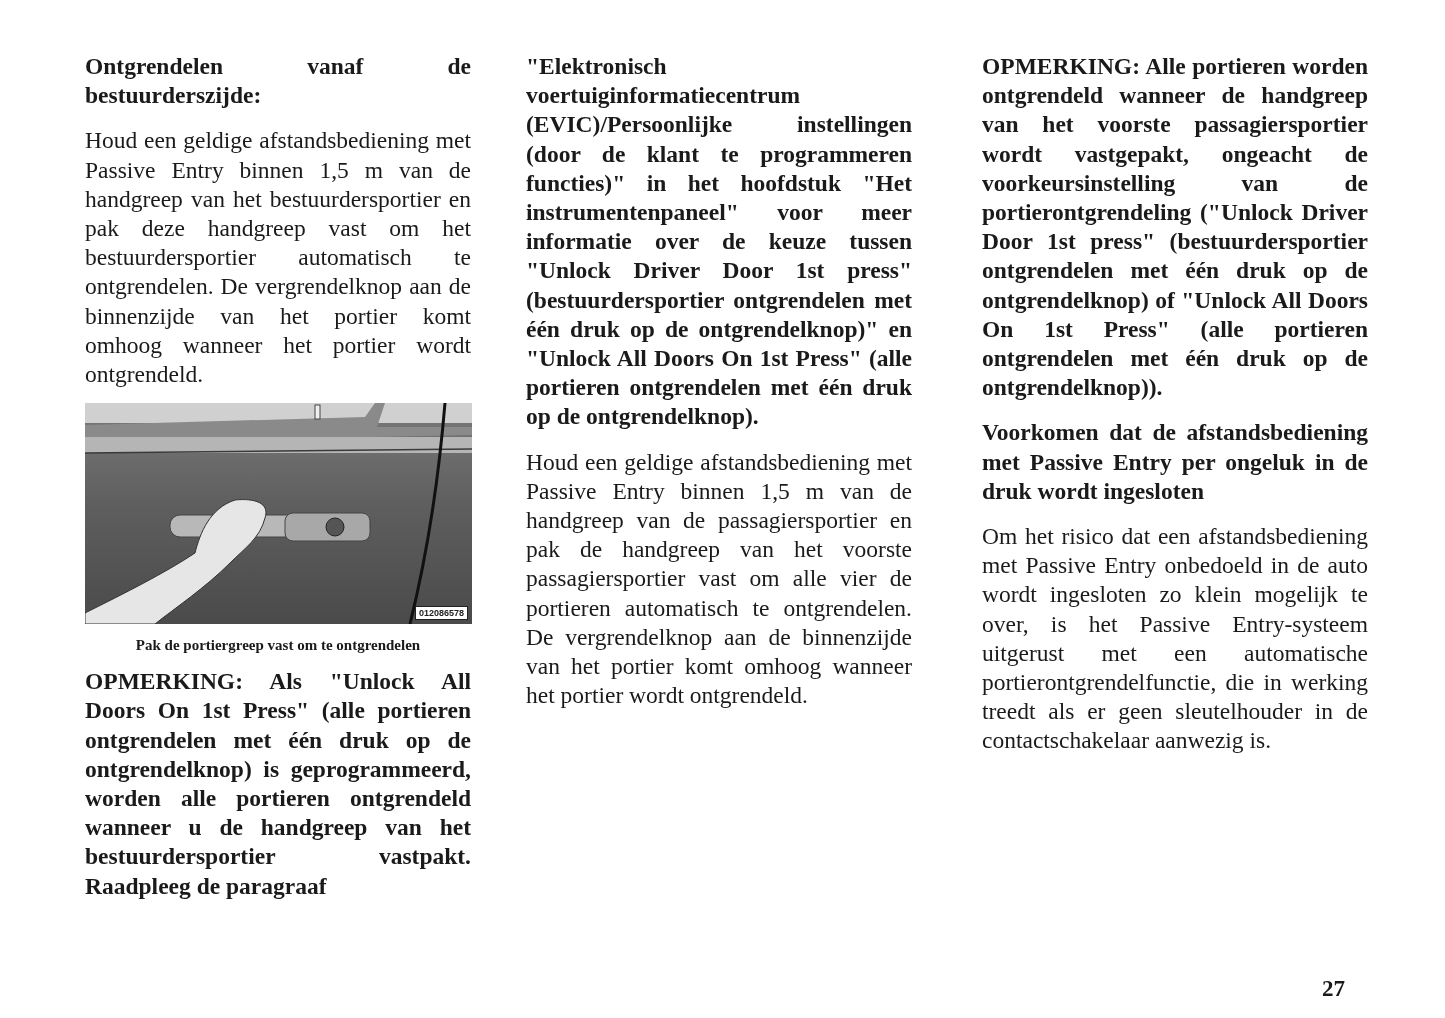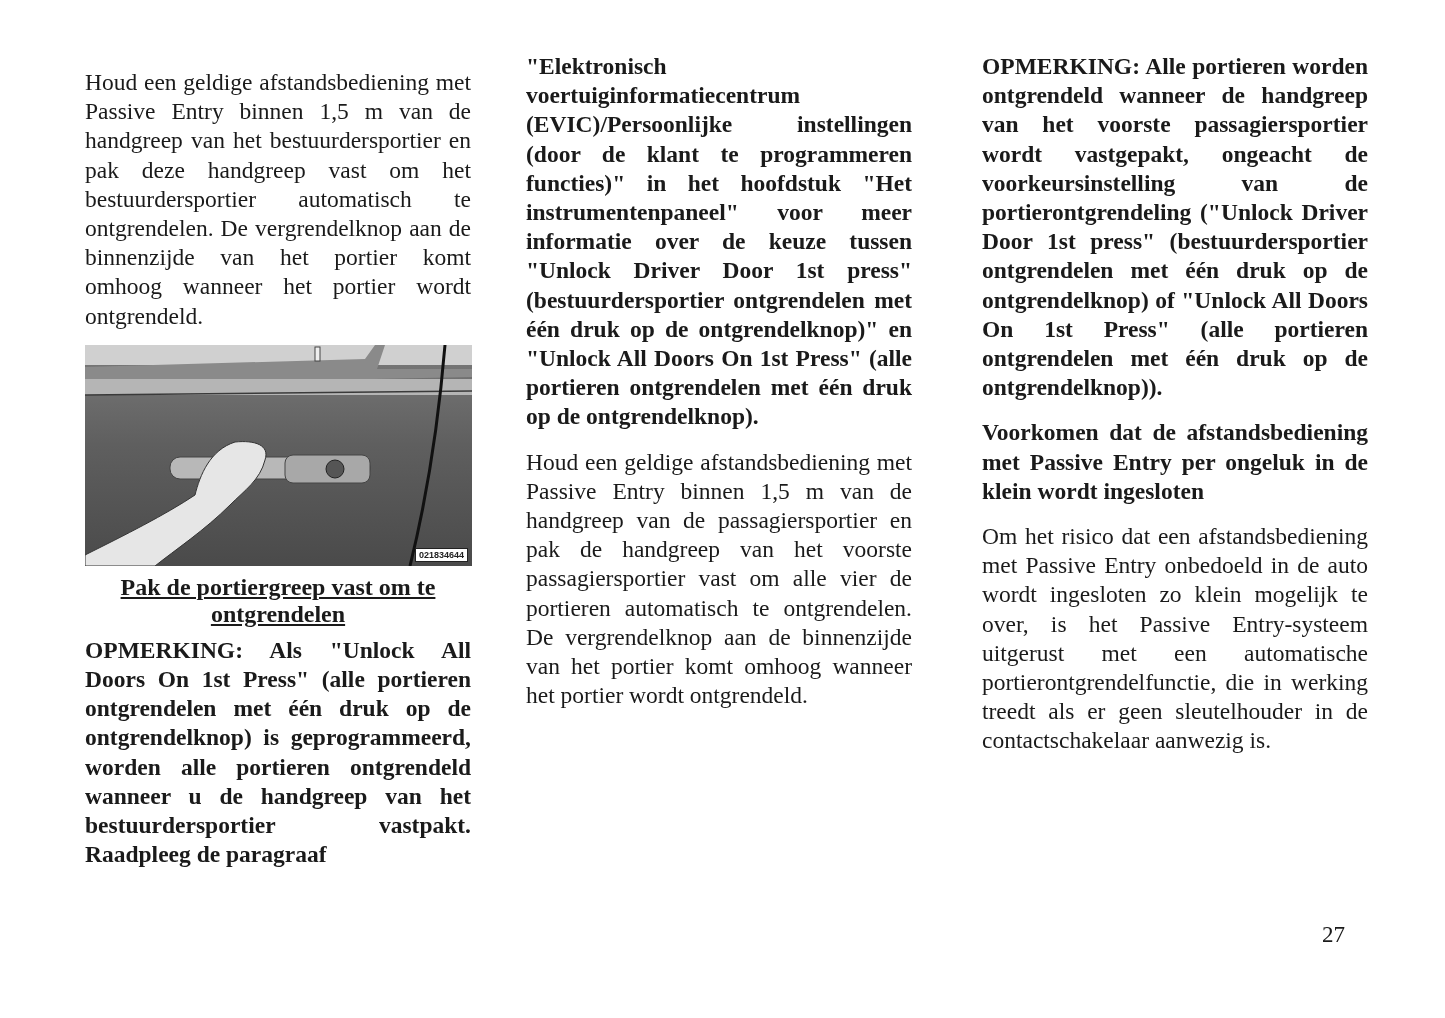--- a/index.html
+++ b/index.html
@@ -7,29 +7,30 @@
          font-family:"Liberation Serif","DejaVu Serif",serif; color:#1a1a1a; }
   .col { position:absolute; top:52px; width:386px; }
   .col1 { left:85px; }
   .col2 { left:526px; }
   .col3 { left:982px; }
   p { margin:0; font-size:23.5px; line-height:29.2px; text-align:justify; hyphens:manual; }
   .bold { font-weight:bold; }
   .gap { margin-top:16px; }
   .figure { position:relative; width:387px; height:221px; margin-top:14px; overflow:hidden;
             background:#6b6b6b; }
-  .caption { font-weight:bold; font-size:24px; line-height:27px; text-align:center; margin-top:8px; margin-bottom:8px;text-decoration:underline; }
-  .page-num { position:absolute; left:1322px; top:922px; font-size:23px; }
+  .caption { font-weight:bold; font-size:15px; line-height:27px; text-align:center; margin-top:8px; margin-bottom:8px; }
+  .page-num { position:absolute; left:1322px; top:976px; font-size:23px;font-weight:bold; }
   .fig-id { position:absolute; right:4px; bottom:4px; background:#fff; border:1px solid #222;
             font-family:"Liberation Sans",sans-serif; font-weight:bold; font-size:9px; padding:1px 3px; color:#222; }
 </style>
 </head>
 <body>
 
 <div class="col col1">
+  <p class="bold">Ontgrendelen vanaf de bestuurderszijde:</p>
   <p class="gap">Houd een geldige afstandsbediening met Passive Entry binnen 1,5 m van de handgreep van het bestuurdersportier en pak deze handgreep vast om het bestuurdersportier automatisch te ontgrendelen. De vergrendelknop aan de binnenzijde van het portier komt omhoog wanneer het portier wordt ontgrendeld.</p>
   <div class="figure">
     <svg width="387" height="221" viewBox="0 0 387 221">
       <defs>
         <linearGradient id="door" x1="0" y1="0" x2="0" y2="1">
           <stop offset="0" stop-color="#7a7a7a"></stop>
           <stop offset="0.45" stop-color="#5f5f5f"></stop>
           <stop offset="1" stop-color="#4a4a4a"></stop>
         </linearGradient>
       </defs>
@@ -38,30 +39,30 @@
       <polygon points="0,22 280,14 290,0 300,0 292,24 387,24 387,32 0,40" fill="#8a8a8a"></polygon>
       <rect x="0" y="34" width="387" height="16" fill="#b5b5b5"></rect>
       <line x1="0" y1="50" x2="387" y2="46" stroke="#3a3a3a" stroke-width="1.5"></line>
       <rect x="230" y="2" width="5" height="14" fill="#eee" stroke="#444"></rect>
       <path d="M360,0 C355,60 345,140 325,221" stroke="#111" stroke-width="3" fill="none"></path>
       <rect x="85" y="112" width="200" height="22" rx="10" fill="#b8b8b8" stroke="#444"></rect>
       <rect x="200" y="110" width="85" height="28" rx="8" fill="#a8a8a8" stroke="#444"></rect>
       <circle cx="250" cy="124" r="9" fill="#555" stroke="#222"></circle>
       <path d="M0,210 C40,190 80,170 110,150 C115,130 125,105 150,97 C170,95 185,100 180,115 C175,135 160,145 145,160 C120,185 90,205 70,221 L0,221 Z" fill="#e6e6e6" stroke="#333" stroke-width="1"></path>
     </svg>
-    <span class="fig-id">021834644</span>
+    <span class="fig-id">012086578</span>
   </div>
   <p class="caption">Pak de portiergreep vast om te ontgrendelen</p>
   <p class="bold">OPMERKING: Als "Unlock All Doors On 1st Press" (alle portieren ontgrendelen met één druk op de ontgrendelknop) is geprogrammeerd, worden alle portieren ontgrendeld wanneer u de handgreep van het bestuurdersportier vastpakt. Raadpleeg de paragraaf</p>
 </div>
 
 <div class="col col2">
   <p class="bold">"Elektronisch voertuiginformatiecentrum (EVIC)/Persoonlijke instellingen (door de klant te programmeren functies)" in het hoofdstuk "Het instrumentenpaneel" voor meer informatie over de keuze tussen "Unlock Driver Door 1st press" (bestuurdersportier ontgrendelen met één druk op de ontgrendelknop)" en "Unlock All Doors On 1st Press" (alle portieren ontgrendelen met één druk op de ontgrendelknop).</p>
   <p class="gap">Houd een geldige afstandsbediening met Passive Entry binnen 1,5 m van de handgreep van de passagiersportier en pak de handgreep van het voorste passagiersportier vast om alle vier de portieren automatisch te ontgrendelen. De vergrendelknop aan de binnenzijde van het portier komt omhoog wanneer het portier wordt ontgrendeld.</p>
 </div>
 
 <div class="col col3">
   <p class="bold">OPMERKING: Alle portieren worden ontgrendeld wanneer de handgreep van het voorste passagiersportier wordt vastgepakt, ongeacht de voorkeursinstelling van de portierontgrendeling ("Unlock Driver Door 1st press" (bestuurdersportier ontgrendelen met één druk op de ontgrendelknop) of "Unlock All Doors On 1st Press" (alle portieren ontgrendelen met één druk op de ontgrendelknop)).</p>
-  <p class="bold gap">Voorkomen dat de afstandsbediening met Passive Entry per ongeluk in de klein wordt ingesloten</p>
+  <p class="bold gap">Voorkomen dat de afstandsbediening met Passive Entry per ongeluk in de druk wordt ingesloten</p>
   <p class="gap">Om het risico dat een afstandsbediening met Passive Entry onbedoeld in de auto wordt ingesloten zo klein mogelijk te over, is het Passive Entry-systeem uitgerust met een automatische portierontgrendelfunctie, die in werking treedt als er geen sleutelhouder in de contactschakelaar aanwezig is.</p>
 </div>
 
 <div class="page-num">27</div>
 
 </body></html>

